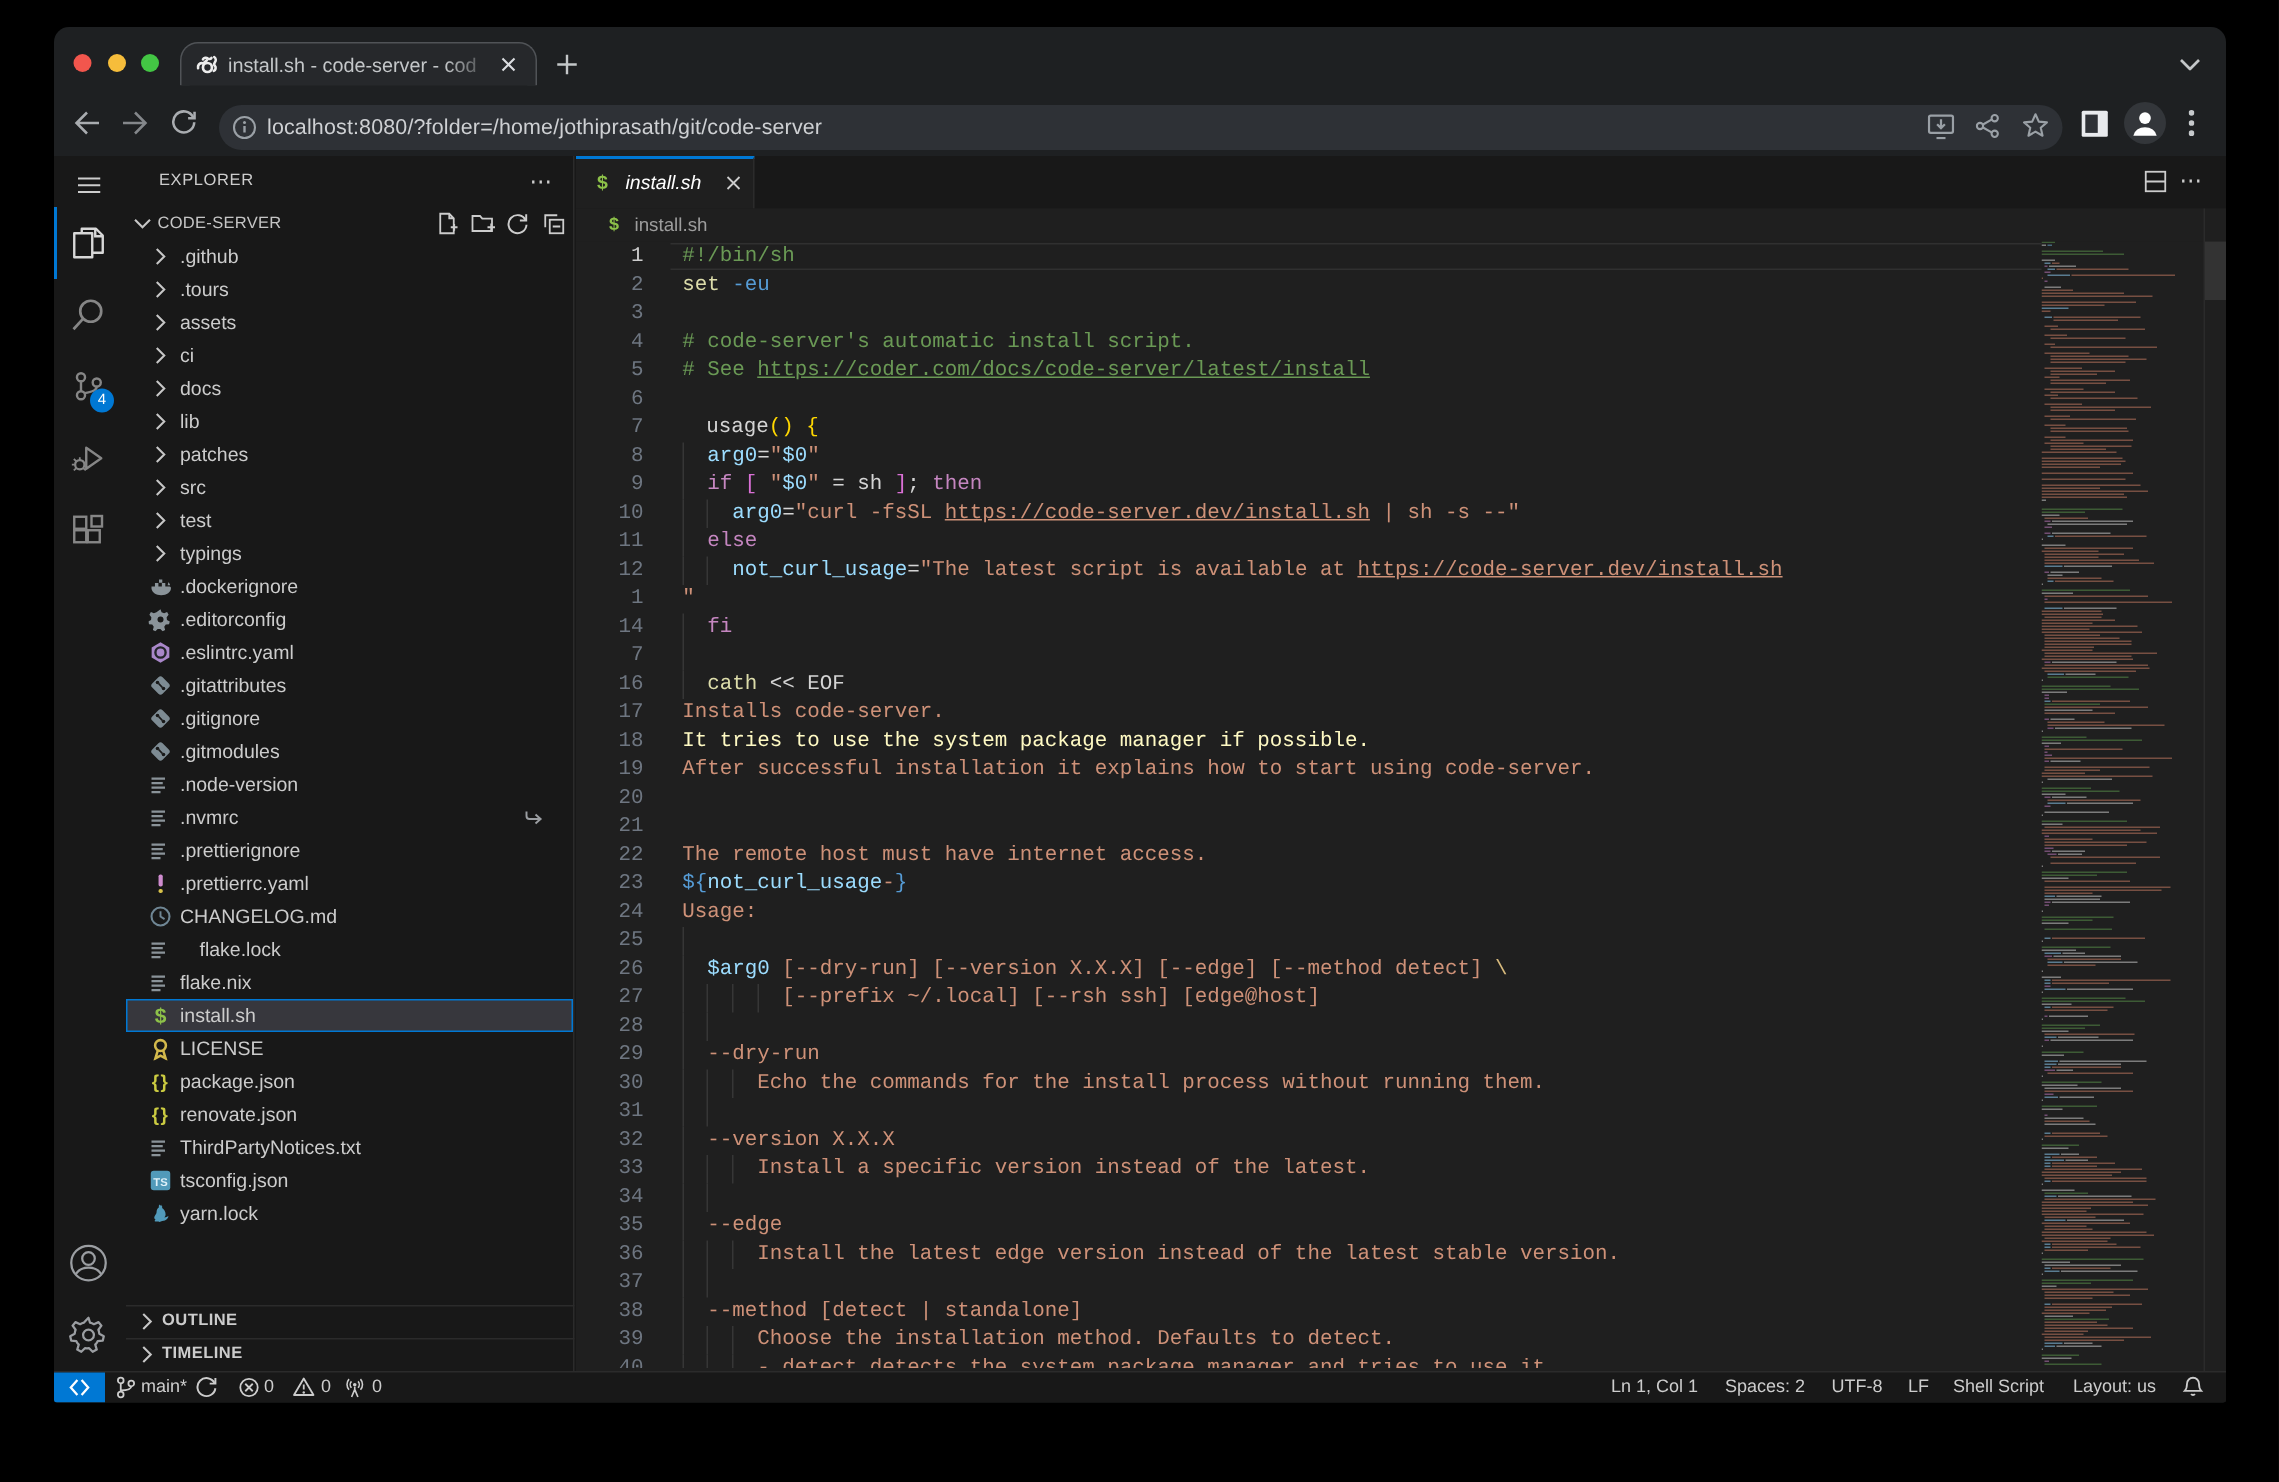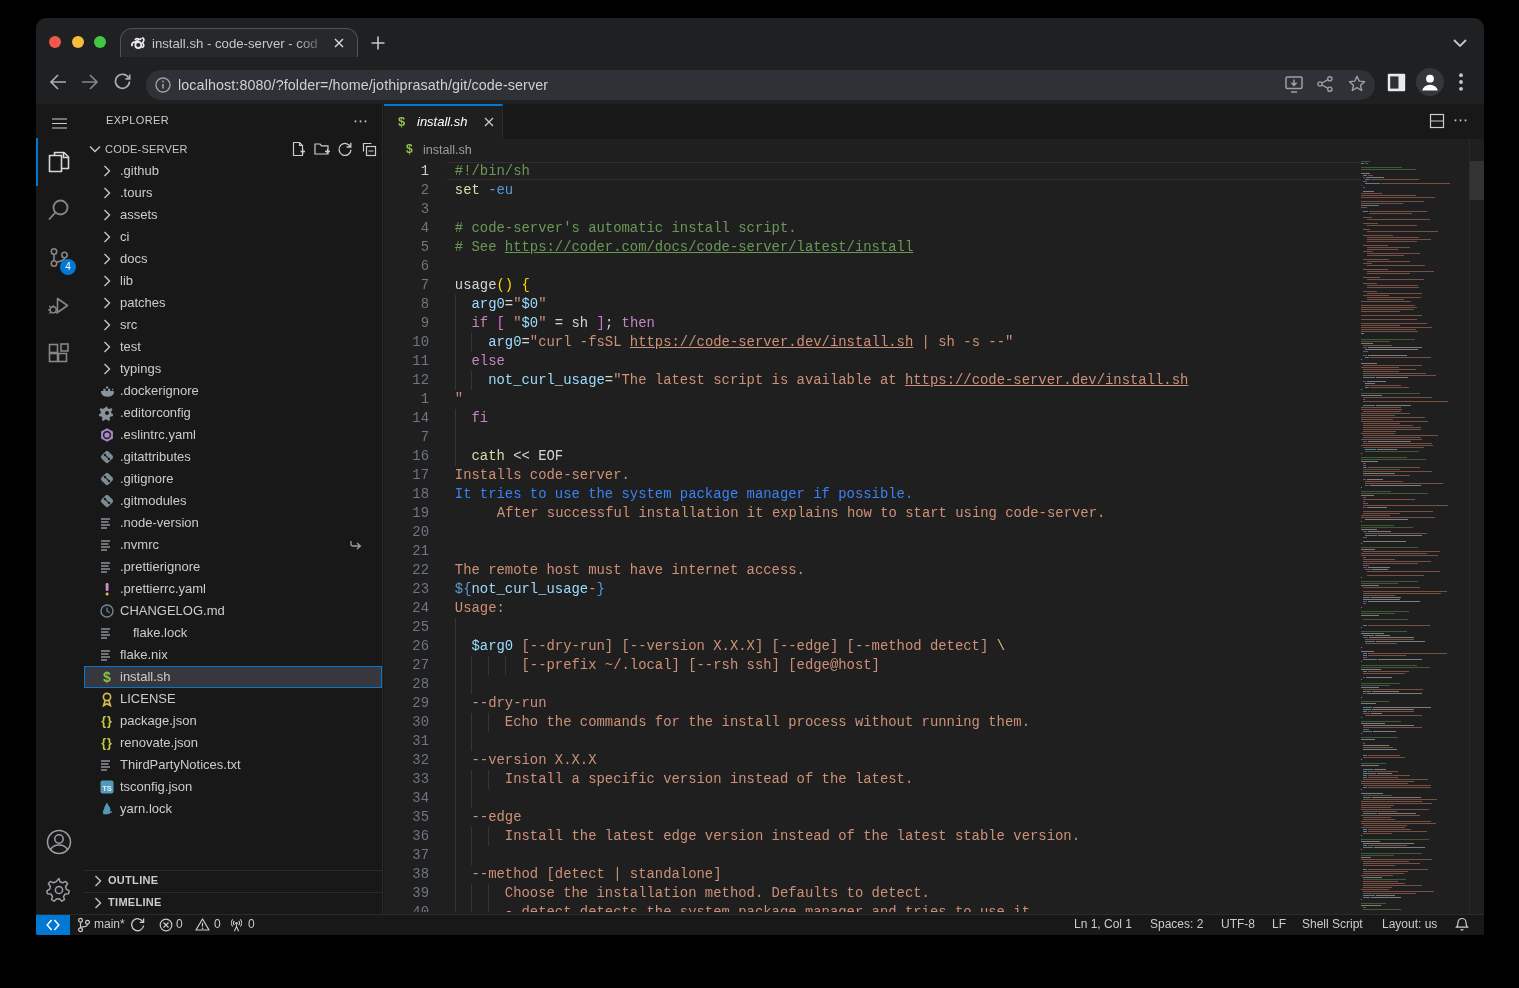--- a/index.html
+++ b/index.html
@@ -329,21 +329,21 @@
       <div class="a mono cl" style="top:58px"><span style="color:#6A9955;">#!/bin/sh</span></div>
       <div class="a mono ln" style="top:77px;color:#6e7681">2</div>
       <div class="a mono cl" style="top:77px"><span style="color:#dcdcaa;">set</span><span style="color:#569cd6;"> -eu</span></div>
       <div class="a mono ln" style="top:96px;color:#6e7681">3</div>
       <div class="a mono ln" style="top:115px;color:#6e7681">4</div>
       <div class="a mono cl" style="top:115px"><span style="color:#6A9955;"># code-server's automatic install script.</span></div>
       <div class="a mono ln" style="top:134px;color:#6e7681">5</div>
       <div class="a mono cl" style="top:134px"><span style="color:#6A9955;"># See </span><span style="color:#6A9955;text-decoration:underline;">https://coder.com/docs/code-server/latest/install</span></div>
       <div class="a mono ln" style="top:153px;color:#6e7681">6</div>
       <div class="a mono ln" style="top:172px;color:#6e7681">7</div>
-      <div class="a mono cl" style="top:172px"><span style="color:#d4d4d4;">usage</span><span style="color:#ffd700;">()</span><span style="color:#d4d4d4;"> </span><span style="color:#ffd700;">{</span></div>
+      <div class="a mono cl" style="top:172px"><span style="color:#d4d4d4;margin-left:16px;">usage</span><span style="color:#ffd700;">()</span><span style="color:#d4d4d4;"> </span><span style="color:#ffd700;">{</span></div>
       <div class="a mono ln" style="top:191px;color:#6e7681">8</div>
       <div class="a mono cl" style="top:191px"><span style="color:#d4d4d4;">  </span><span style="color:#9cdcfe;">arg0</span><span style="color:#d4d4d4;">=</span><span style="color:#ce9178;">"</span><span style="color:#9cdcfe;">$0</span><span style="color:#ce9178;">"</span></div>
       <div class="a guide" style="left:418.6px;top:191px"></div>
       <div class="a mono ln" style="top:210px;color:#6e7681">9</div>
       <div class="a mono cl" style="top:210px"><span style="color:#d4d4d4;">  </span><span style="color:#c586c0;">if</span><span style="color:#d4d4d4;"> </span><span style="color:#da70d6;">[</span><span style="color:#ce9178;"> "</span><span style="color:#9cdcfe;">$0</span><span style="color:#ce9178;">"</span><span style="color:#d4d4d4;"> = sh </span><span style="color:#da70d6;">]</span><span style="color:#d4d4d4;">; </span><span style="color:#c586c0;">then</span></div>
       <div class="a guide" style="left:418.6px;top:210px"></div>
       <div class="a mono ln" style="top:229px;color:#6e7681">10</div>
       <div class="a mono cl" style="top:229px"><span style="color:#d4d4d4;">    </span><span style="color:#9cdcfe;">arg0</span><span style="color:#d4d4d4;">=</span><span style="color:#ce9178;">"curl -fsSL </span><span style="color:#ce9178;text-decoration:underline;">https://code-server.dev/install.sh</span><span style="color:#ce9178;"> | sh -s --"</span></div>
       <div class="a guide" style="left:418.6px;top:229px"></div>
       <div class="a guide" style="left:435.3px;top:229px"></div>
@@ -360,23 +360,23 @@
       <div class="a mono cl" style="top:305px"><span style="color:#d4d4d4;">  </span><span style="color:#c586c0;">fi</span></div>
       <div class="a guide" style="left:418.6px;top:305px"></div>
       <div class="a mono ln" style="top:324px;color:#6e7681">7</div>
       <div class="a guide" style="left:418.6px;top:324px"></div>
       <div class="a mono ln" style="top:343px;color:#6e7681">16</div>
       <div class="a mono cl" style="top:343px"><span style="color:#d4d4d4;">  </span><span style="color:#dcdcaa;">cath</span><span style="color:#d4d4d4;"> &lt;&lt; EOF</span></div>
       <div class="a guide" style="left:418.6px;top:343px"></div>
       <div class="a mono ln" style="top:362px;color:#6e7681">17</div>
       <div class="a mono cl" style="top:362px"><span style="color:#ce9178;">Installs code-server.</span></div>
       <div class="a mono ln" style="top:381px;color:#6e7681">18</div>
-      <div class="a mono cl" style="top:381px"><span style="color:#3b82f6;">It tries to use the system package manager if possible.</span></div>
+      <div class="a mono cl" style="top:381px"><span style="color:#fef9c3;">It tries to use the system package manager if possible.</span></div>
       <div class="a mono ln" style="top:400px;color:#6e7681">19</div>
-      <div class="a mono cl" style="top:400px"><span style="color:#ce9178;margin-left:42px;">After successful installation it explains how to start using code-server.</span></div>
+      <div class="a mono cl" style="top:400px"><span style="color:#ce9178;">After successful installation it explains how to start using code-server.</span></div>
       <div class="a mono ln" style="top:419px;color:#6e7681">20</div>
       <div class="a mono ln" style="top:438px;color:#6e7681">21</div>
       <div class="a mono ln" style="top:457px;color:#6e7681">22</div>
       <div class="a mono cl" style="top:457px"><span style="color:#ce9178;">The remote host must have internet access.</span></div>
       <div class="a mono ln" style="top:476px;color:#6e7681">23</div>
       <div class="a mono cl" style="top:476px"><span style="color:#569cd6;">${</span><span style="color:#9cdcfe;">not_curl_usage</span><span style="color:#ce9178;">-</span><span style="color:#569cd6;">}</span></div>
       <div class="a mono ln" style="top:495px;color:#6e7681">24</div>
       <div class="a mono cl" style="top:495px"><span style="color:#ce9178;">Usage:</span></div>
       <div class="a mono ln" style="top:514px;color:#6e7681">25</div>
       <div class="a guide" style="left:418.6px;top:514px"></div>

